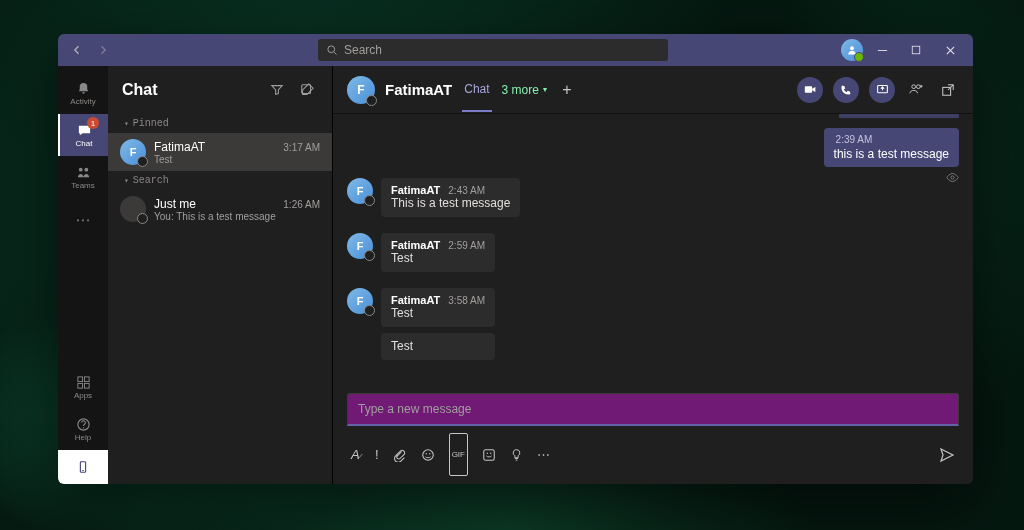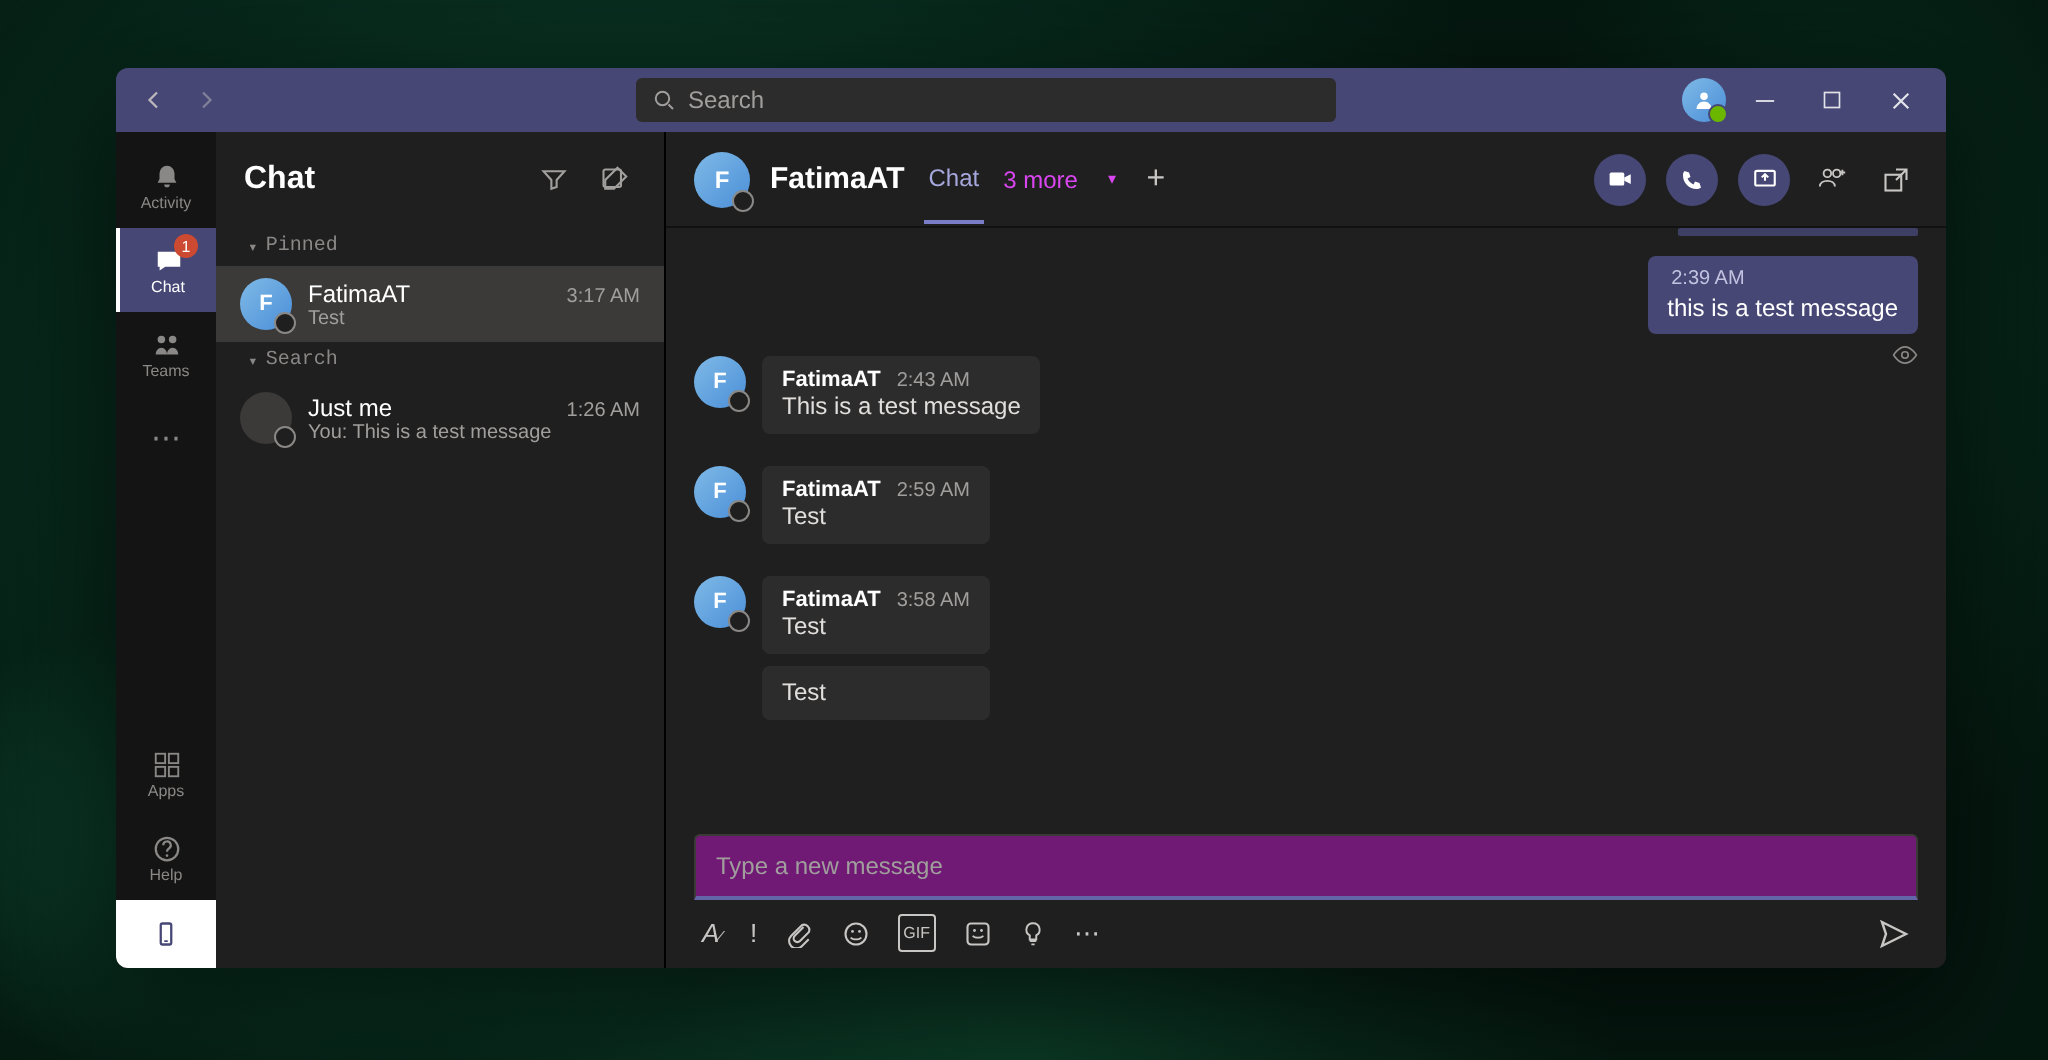--- a/index.html
+++ b/index.html
@@ -42,21 +42,21 @@
 .chat-row-top { display:flex; justify-content:space-between; align-items:baseline; }
 .chat-name { color:#fff; font-size:12px; font-weight:400; }
 .chat-time { color:#a19f9d; font-size:10px; }
 .chat-preview { color:#a19f9d; font-size:10px; white-space:nowrap; overflow:hidden; text-overflow:ellipsis; }
 .invite { margin-top:auto; height:40px; display:flex; align-items:center; gap:10px; padding:0 16px; color:#c8c6c4; font-size:12px; border-top:1px solid #2b2a29; cursor:pointer; }
 .convo { flex:1; background:#1f1f1f; display:flex; flex-direction:column; min-width:0; }
 .convo-header { height:48px; display:flex; align-items:center; padding:0 14px; gap:10px; border-bottom:1px solid #111; }
 .convo-title { color:#fff; font-size:15px; font-weight:700; }
 .convo-tab { color:#a6a7dc; font-size:12px; cursor:pointer; padding:14px 2px; }
 .convo-tab.active { color:#a6a7dc; border-bottom:2px solid #7a7cc8; }
-.convo-more { color:#d946ef; font-size:12px; cursor:pointer; display:flex; align-items:center; gap:15px; }
+.convo-more { color:#86efac; font-size:12px; cursor:pointer; display:flex; align-items:center; gap:4px; }
 .convo-add { color:#c8c6c4; width:20px; height:20px; display:flex; align-items:center; justify-content:center; cursor:pointer; font-size:16px; }
 .convo-spacer { flex:1; }
 .call-btn { width:26px; height:26px; border-radius:50%; background:#464775; color:#fff; display:flex; align-items:center; justify-content:center; font-size:12px; cursor:pointer; }
 .header-icon { color:#c8c6c4; width:22px; height:22px; display:flex; align-items:center; justify-content:center; cursor:pointer; font-size:13px; }
 .messages { flex:1; overflow:hidden; padding:4px 14px 6px; position:relative; }
 .out-msg { position:absolute; right:14px; top:0; display:flex; flex-direction:column; align-items:flex-end; gap:2px; }
 .out-bar { width:120px; height:4px; background:#464775; border-radius:1px; opacity:.8; margin-bottom:8px;}
 .out-bubble { background:#464775; color:#fff; border-radius:4px; padding:6px 10px; font-size:12px; max-width:210px; }
 .out-time { color:#c2c2e0; font-size:10px; margin-bottom:2px; align-self:flex-start; padding-left:2px; }
 .seen { color:#8a8886; font-size:10px; margin-top:2px; }
@@ -342,21 +342,21 @@
           </span>
           <span class="tb">
             <svg viewBox="0 0 16 16" width="14" height="14">
                 <circle cx="8" cy="8" r="6" fill="none" stroke="currentColor" stroke-width="1.2"></circle>
                 <circle cx="6" cy="6.5" r=".8" fill="currentColor"></circle>
                 <circle cx="10" cy="6.5" r=".8" fill="currentColor"></circle>
                 <path d="M5 10c1 1.5 5 1.5 6 0" stroke="currentColor" fill="none"></path>
               </svg>
           </span>
           <span class="tb">
-              <span style="border:1px solid currentColor; font-size:8px; padding:4px 2px; border-radius:2px;">GIF</span>
+              <span style="border:1px solid currentColor; font-size:8px; padding:16px 2px; border-radius:2px;">GIF</span>
             </span>
           <span class="tb">
             <svg viewBox="0 0 16 16" width="14" height="14">
                 <rect x="2" y="2" width="12" height="12" rx="2" fill="none" stroke="currentColor" stroke-width="1.2"></rect>
                 <circle cx="6" cy="6" r=".8" fill="currentColor"></circle>
                 <circle cx="10" cy="6" r=".8" fill="currentColor"></circle>
                 <path d="M5 9c1 1.5 5 1.5 6 0" stroke="currentColor" fill="none"></path>
               </svg>
           </span>
           <span class="tb">

